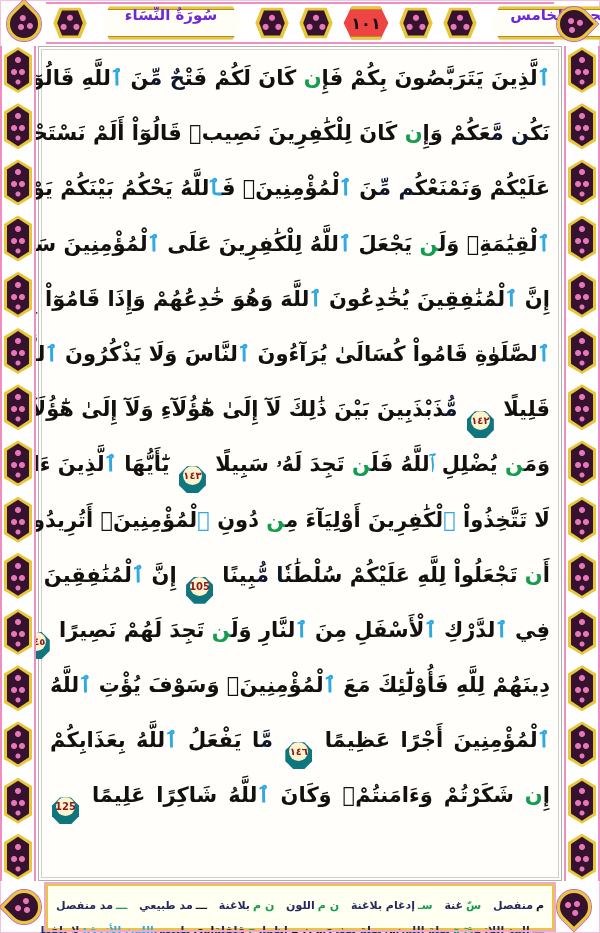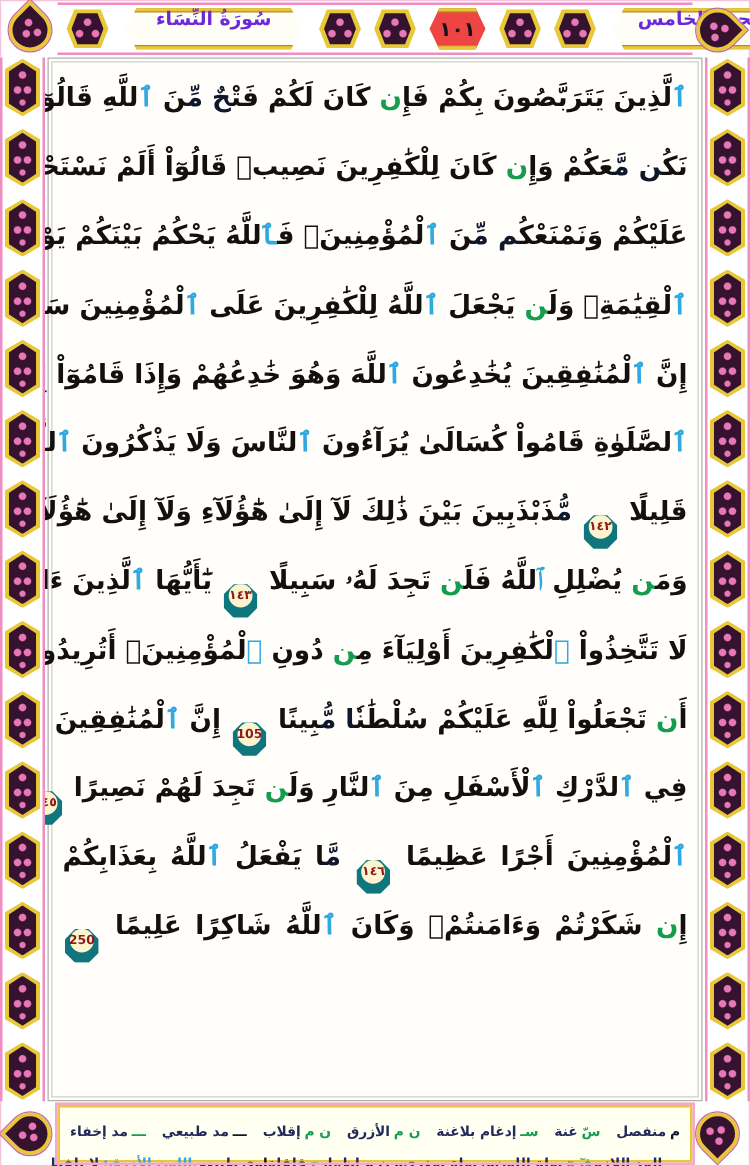--- a/index.html
+++ b/index.html
@@ -279,58 +279,59 @@
         <div class="line"><span class="c-k">وَمَ</span><span class="c-g">ن</span><span class="c-k"> يُضْلِلِ </span><span class="c-b">ٱ</span><span class="c-k">للَّهُ فَلَ</span><span class="c-g">ن</span><span class="c-k"> تَجِدَ لَهُۥ سَبِيلًا </span><span class="ayah">
             <span class="in">١٤٣</span>
           </span><span class="c-k"> يَٰٓأَيُّهَا </span><span class="c-b">ٱ</span><span class="c-k">لَّذِينَ ءَامَنُواْ</span></div>
         <div class="line"><span class="c-k">لَا تَتَّخِذُواْ </span><span class="c-b">ٱ</span><span class="c-k">لْكَٰفِرِينَ أَوْلِيَآءَ مِ</span><span class="c-g">ن</span><span class="c-k"> دُونِ </span><span class="c-b">ٱ</span><span class="c-k">لْمُؤْمِنِينَۚ أَتُرِيدُونَ</span></div>
         <div class="line"><span class="c-k">أَ</span><span class="c-g">ن</span><span class="c-k"> تَجْعَلُواْ لِلَّهِ عَلَيْكُمْ سُلْطَٰنٗ</span><span class="c-p">ا مُّ</span><span class="c-k">بِينًا </span><span class="ayah">
             <span class="in">105</span>
           </span><span class="c-k"> إِنَّ </span><span class="c-b">ٱ</span><span class="c-k">لْمُنَٰفِقِينَ</span></div>
         <div class="line"><span class="c-k">فِي </span><span class="c-b">ٱ</span><span class="c-k">لدَّرْكِ </span><span class="c-b">ٱ</span><span class="c-k">لْأَسْفَلِ مِنَ </span><span class="c-b">ٱ</span><span class="c-k">لنَّارِ وَلَ</span><span class="c-g">ن</span><span class="c-k"> تَجِدَ لَهُمْ نَصِيرًا </span><span class="ayah">
             <span class="in">١٤٥</span>
           </span></div>
+        <div class="line"><span class="c-k">دِينَهُمْ لِلَّهِ فَأُوْلَٰٓئِكَ مَعَ </span><span class="c-b">ٱ</span><span class="c-k">لْمُؤْمِنِينَۖ وَسَوْفَ يُؤْتِ </span><span class="c-b">ٱ</span><span class="c-k">للَّهُ</span></div>
         <div class="line"><span class="c-b">ٱ</span><span class="c-k">لْمُؤْمِنِينَ أَجْرًا عَظِيمًا </span><span class="ayah">
             <span class="in">١٤٦</span>
           </span><span class="c-p"> مَّ</span><span class="c-k">ا يَفْعَلُ </span><span class="c-b">ٱ</span><span class="c-k">للَّهُ بِعَذَابِكُمْ</span></div>
         <div class="line"><span class="c-k">إِ</span><span class="c-g">ن</span><span class="c-k"> شَكَرْتُمْ وَءَامَنتُمْۚ وَكَانَ </span><span class="c-b">ٱ</span><span class="c-k">للَّهُ شَاكِرًا عَلِيمًا </span><span class="ayah">
-            <span class="in">250</span>
+            <span class="in">125</span>
           </span></div>
       </div>
   </div>
 
   <div class="legend">
     <div class="legend-row" id="legend-row-0">
         <span class="legend-item">
           <span class="sym c-p">م</span>
           <span>منفصل</span>
         </span>
         <span class="legend-item">
           <span class="sym c-g">سّ</span>
           <span>غنة</span>
         </span>
         <span class="legend-item">
           <span class="sym c-g">سـ</span>
           <span>إدغام بلاغنة</span>
         </span>
         <span class="legend-item">
           <span class="sym c-g">ن م</span>
-          <span>الأزرق</span>
+          <span>اللون</span>
         </span>
         <span class="legend-item">
           <span class="sym c-g">ن م</span>
-          <span>إقلاب</span>
+          <span>بلاغنة</span>
         </span>
         <span class="legend-item">
           <span class="sym c-p">ـــ</span>
           <span>مد طبيعي</span>
         </span>
         <span class="legend-item">
           <span class="sym c-g">ـــ</span>
-          <span>مد إخفاء</span>
+          <span>مد منفصل</span>
         </span>
       </div>
     <div class="legend-row" id="legend-row-1">
         <span class="legend-item">
           <span class="sym c-p">ـــ</span>
           <span>المد اللازم</span>
         </span>
         <span class="legend-item">
           <span class="sym c-g">قٓ وٓ</span>
           <span>صلة اللون</span>

